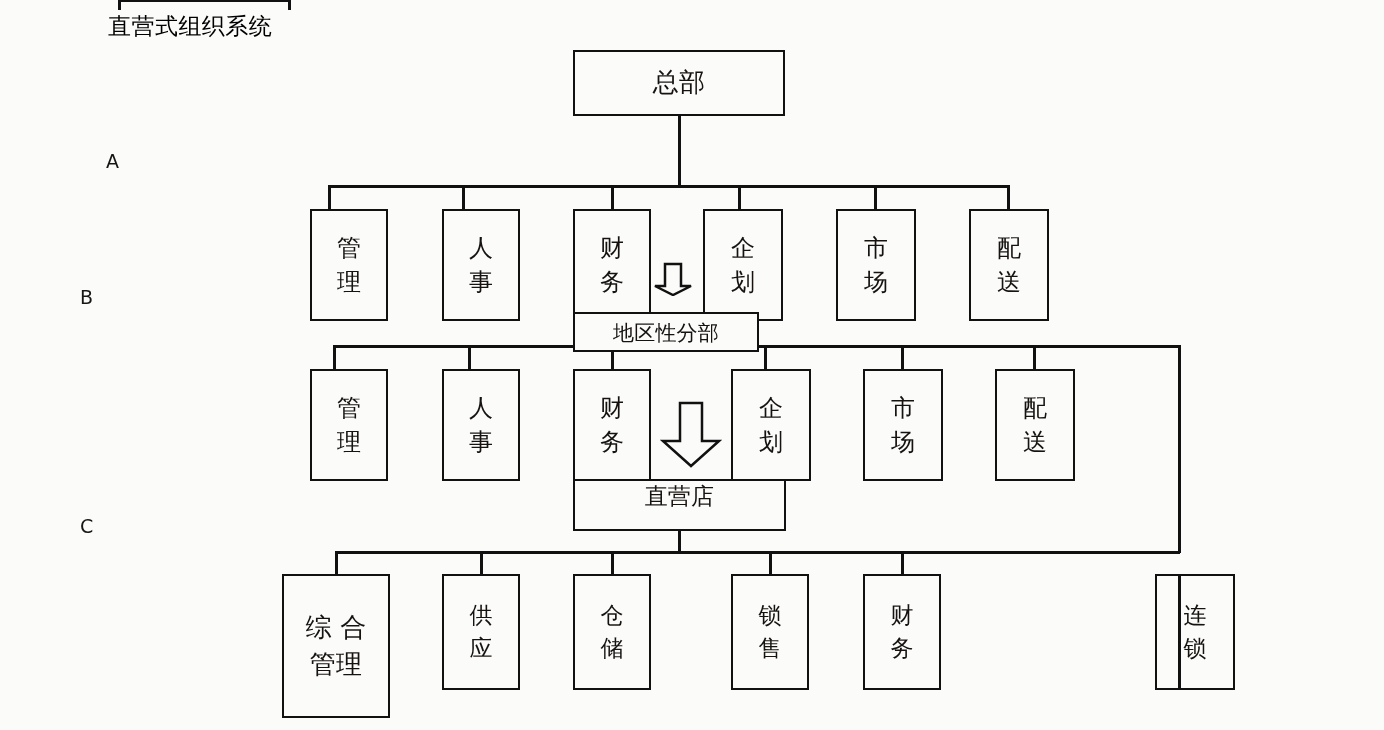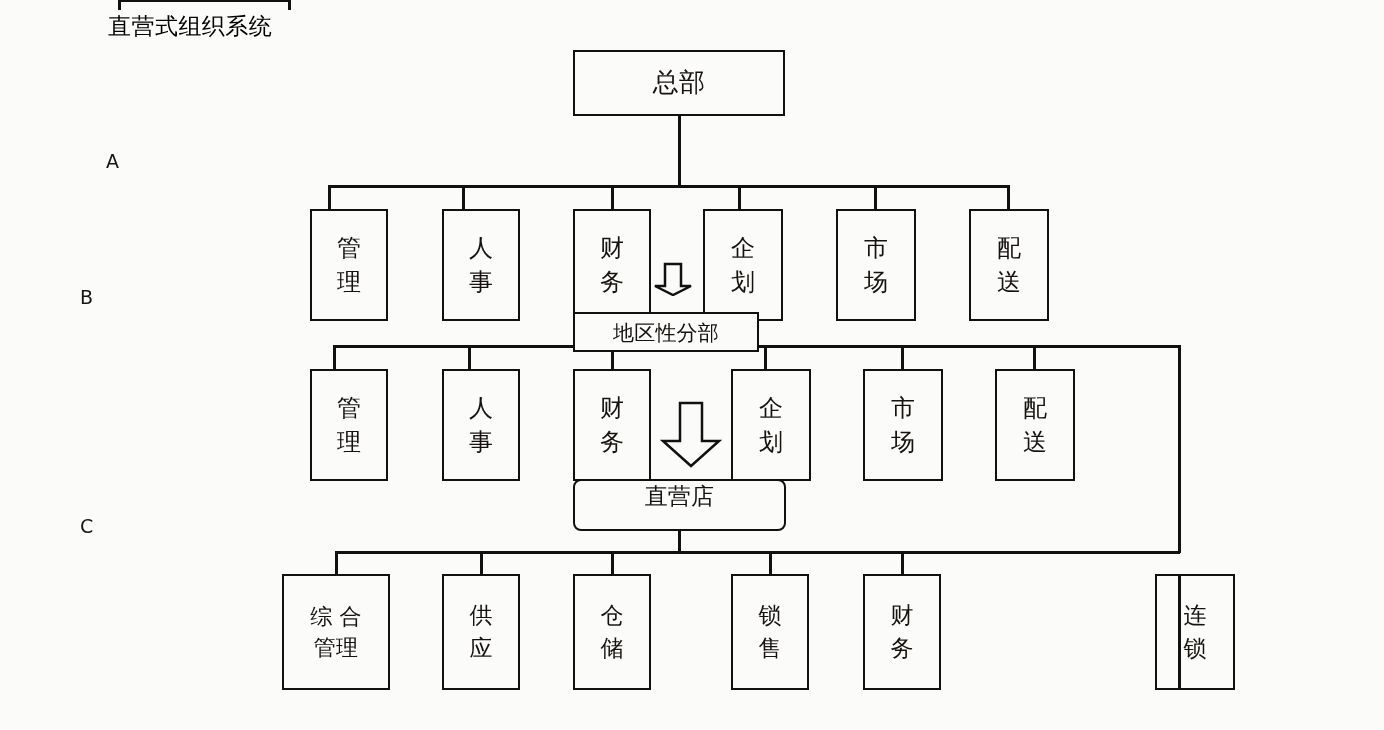--- a/index.html
+++ b/index.html
@@ -192,34 +192,34 @@
     <span class="lbl">配
 送</span>
   </div>
 
   <div class="arrow" style="left:651px; top:400px;">
     <svg width="80" height="70" viewBox="0 0 80 70">
       <path d="M29 3 L29 41 L12 41 L40 66 L68 41 L51 41 L51 3 Z" fill="#fbfbfa" stroke="#111111" stroke-width="2.5" stroke-linejoin="miter"></path>
     </svg>
   </div>
 
-  <div class="node" style="left:573px; top:479px; width:213px; height:52px; font-size:23px; align-items:flex-start; padding-top:1px;border-radius:8px;">
+  <div class="node" style="left:573px; top:479px; width:213px; height:52px; font-size:23px; align-items:flex-start; padding-top:1px;">
     <span class="lbl">直营店</span>
   </div>
 
   <div class="vline" style="left:678px; top:529px; height:24px;"></div>
 
   <div class="hline" style="left:335px; top:551px; width:845px;"></div>
   <div class="vline" style="left:335px; top:551px; height:24px;"></div>
   <div class="vline" style="left:480px; top:551px; height:24px;"></div>
   <div class="vline" style="left:611px; top:551px; height:24px;"></div>
   <div class="vline" style="left:769px; top:551px; height:24px;"></div>
   <div class="vline" style="left:901px; top:551px; height:24px;"></div>
 
-  <div class="node stack" style="left:282px; top:574px; width:108px; height:116px; font-size:22px;">
+  <div class="node stack" style="left:282px; top:574px; width:108px; height:144px; font-size:26px;">
     <span class="lbl">综 合
 管理</span>
   </div>
   <div class="node stack" style="left:442px; top:574px; width:78px; height:116px; font-size:23px;">
     <span class="lbl">供
 应</span>
   </div>
   <div class="node stack" style="left:573px; top:574px; width:78px; height:116px; font-size:23px;">
     <span class="lbl">仓
 储</span>

